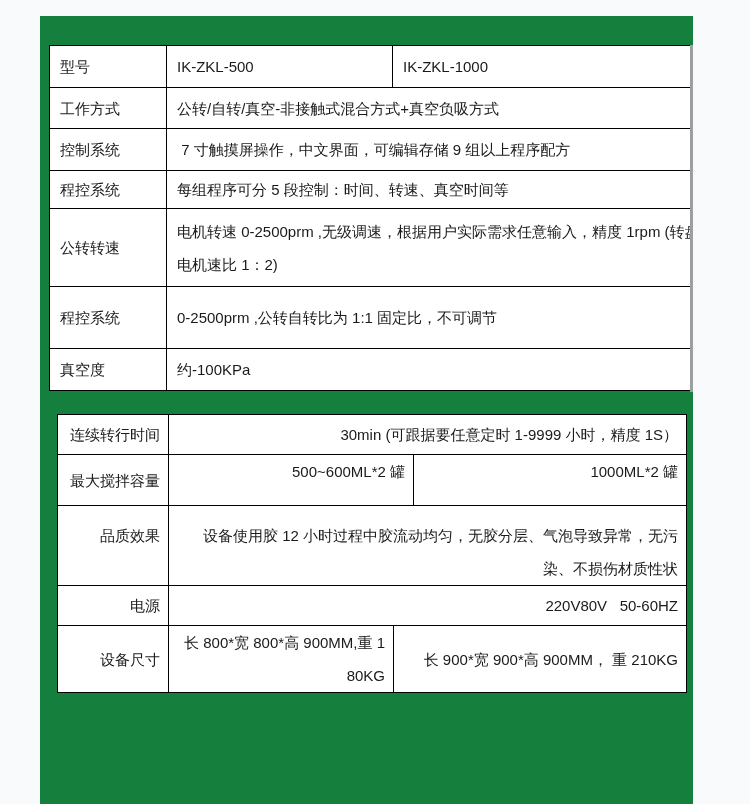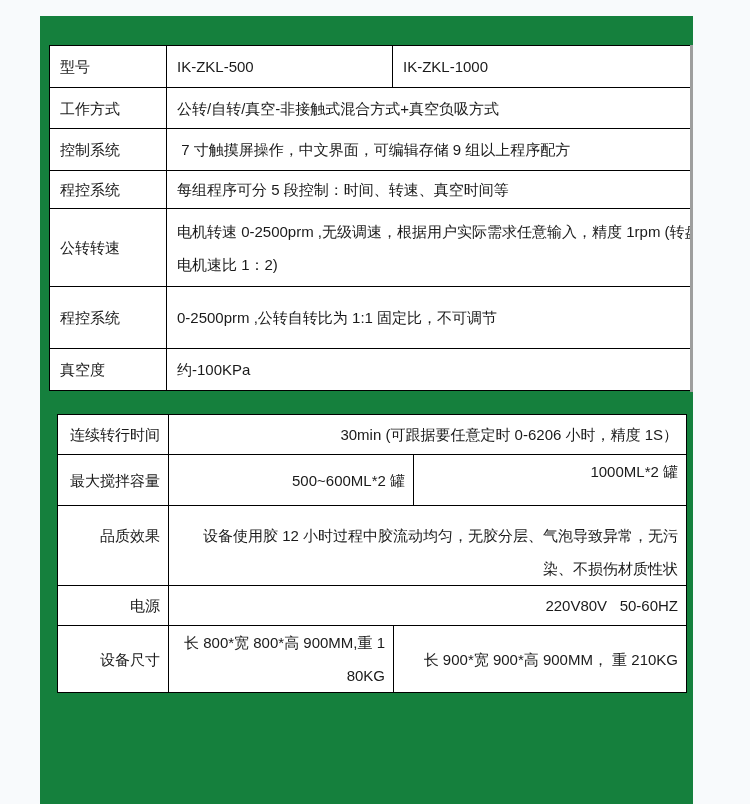--- a/index.html
+++ b/index.html
@@ -101,25 +101,25 @@
   <table class="spec t2">
     <colgroup>
         <col style="width:111px">
         <col style="width:225px">
         <col style="width:20px">
         <col style="width:273px">
       </colgroup>
     <tbody>
         <tr style="height:40px">
       <td>连续转行时间</td>
-      <td colspan="3">30min (可跟据要任意定时 0-6206 小时，精度 1S）</td>
+      <td colspan="3">30min (可跟据要任意定时 1-9999 小时，精度 1S）</td>
     </tr>
     <tr style="height:51px">
       <td style="vertical-align:top;padding-top:9px">最大搅拌容量</td>
-      <td colspan="2" style="vertical-align:top;padding-top:9px">500~600ML*2 罐</td>
+      <td colspan="2" style="vertical-align:top;">500~600ML*2 罐</td>
       <td style="vertical-align:top;">1000ML*2 罐</td>
     </tr>
     <tr style="height:79px">
       <td style="vertical-align:top;padding-top:13px">品质效果</td>
       <td colspan="3" style="vertical-align:top;padding-top:13px">设备使用胶 12 小时过程中胶流动均匀，无胶分层、气泡导致异常，无污染、不损伤材质性状</td>
     </tr>
     <tr style="height:40px">
       <td>电源</td>
       <td colspan="3">220V80V   50-60HZ</td>
     </tr>

